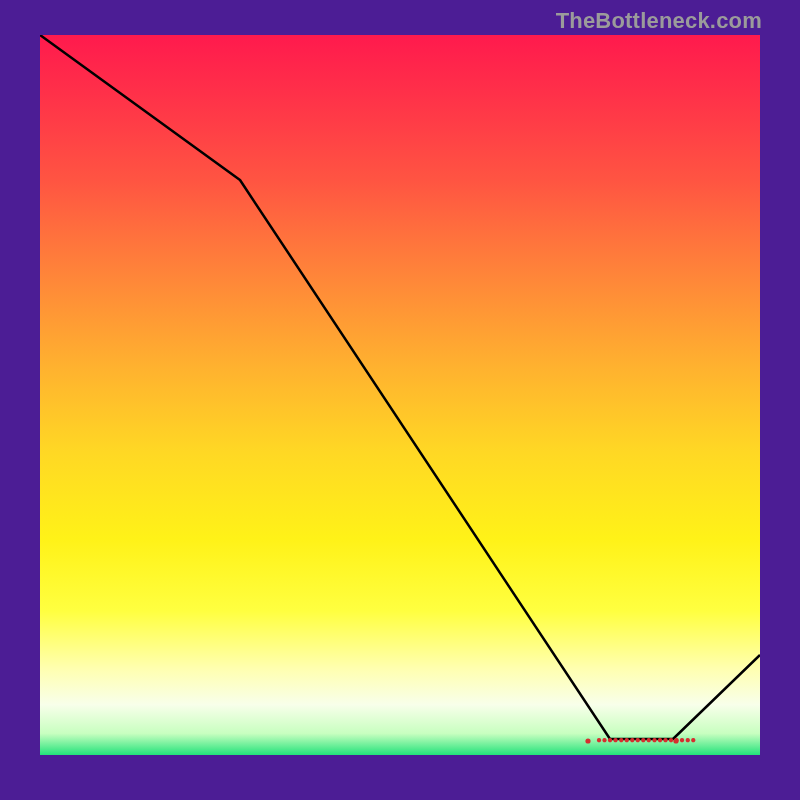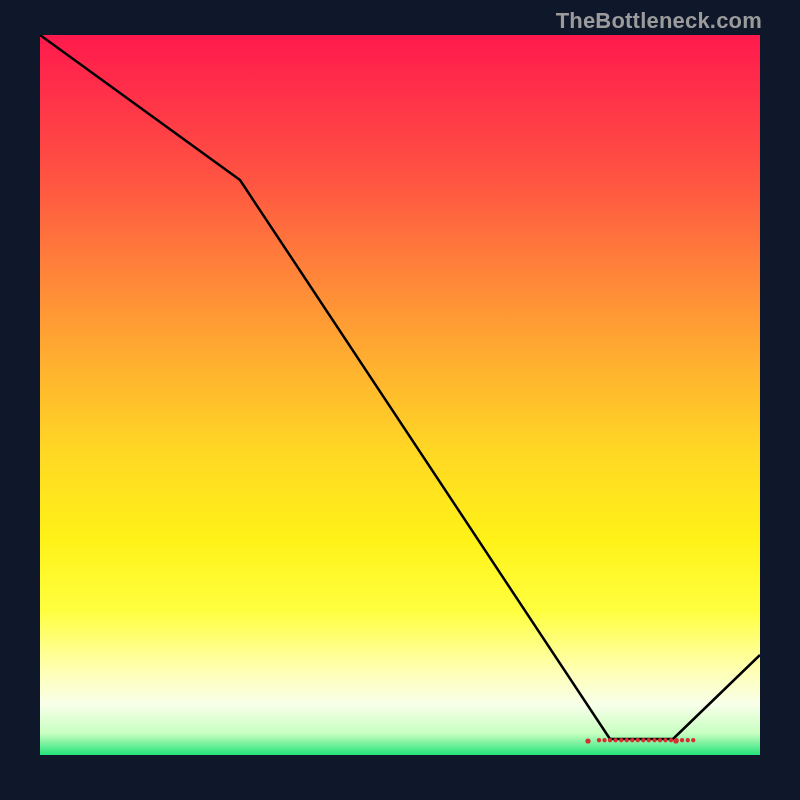--- a/index.html
+++ b/index.html
@@ -8,21 +8,21 @@
     width: 800px;
     height: 800px;
     background: #000;
     overflow: hidden;
     font-family: Arial, Helvetica, sans-serif;
   }
   .frame {
     position: relative;
     width: 800px;
     height: 800px;
-    background: #0f172a;
+    background: #4c1d95;
   }
   .plot {
     position: absolute;
     left: 40px;
     top: 35px;
     width: 720px;
     height: 720px;
     background: linear-gradient(
       to bottom,
       #ff1a4d 0%,

